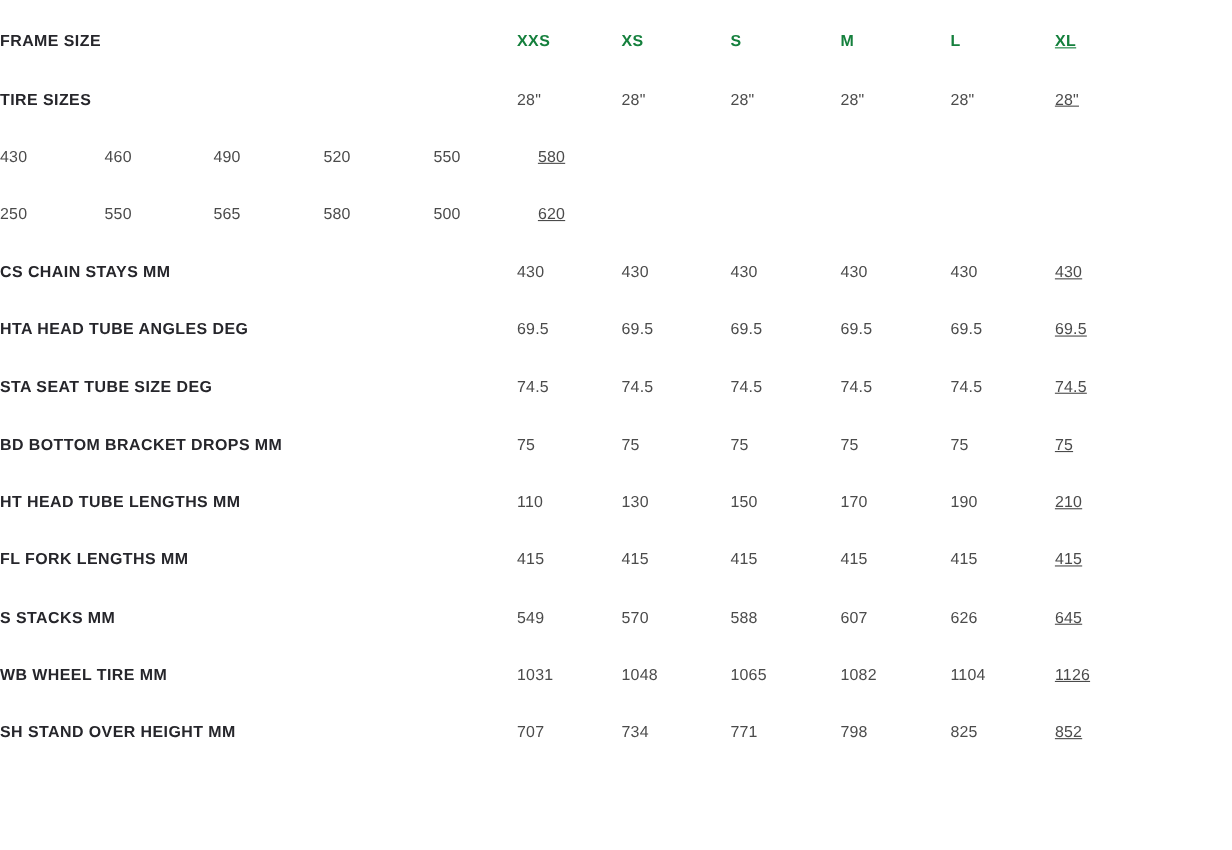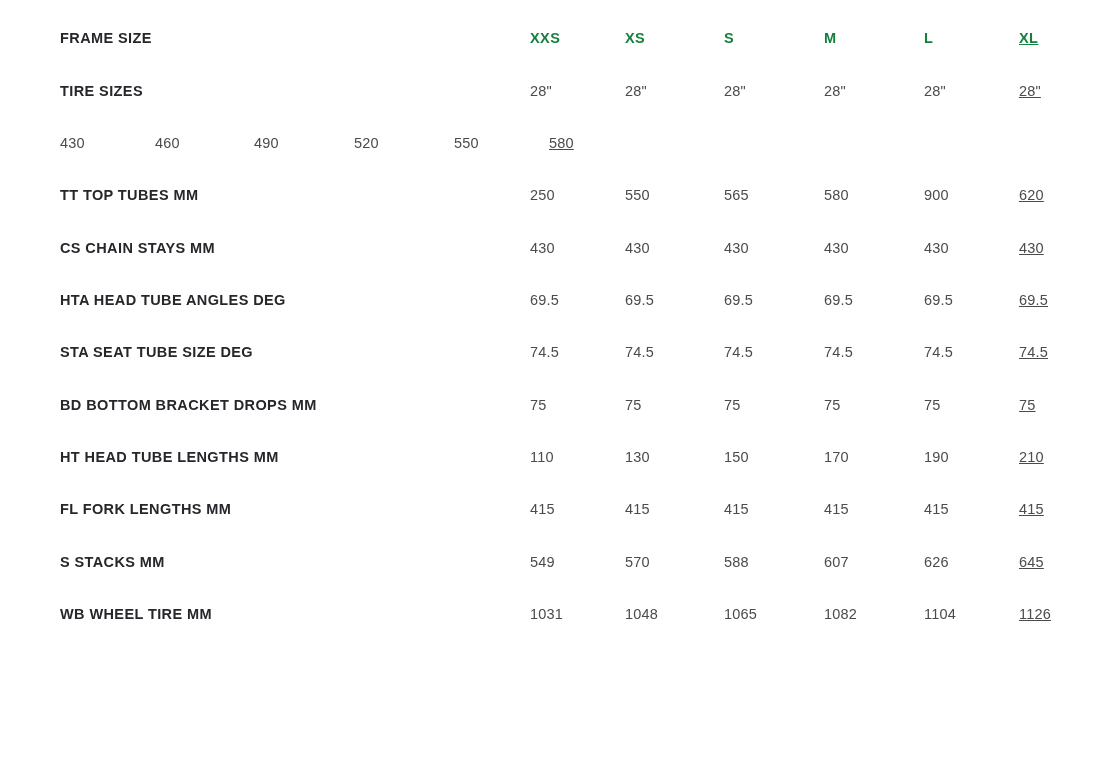--- a/index.html
+++ b/index.html
@@ -14,21 +14,20 @@
     overflow: hidden;
     position: relative;
   }
   .geometry-table {
     padding-top: 12px;
   }
   .g-row {
     display: flex;
     align-items: center;
     height: 52.36px;
-    padding-left: 60px;
     box-sizing: border-box;
   }
   .g-label {
     flex: 0 0 470px;
     width: 470px;
     font-size: 14.5px;
     font-weight: 700;
     color: #26262b;
     letter-spacing: 0.4px;
     white-space: nowrap;
@@ -77,26 +76,25 @@
     </div>
     <div class="g-row">
       <div class="g-val c0">430</div>
       <div class="g-val c1">460</div>
       <div class="g-val c2">490</div>
       <div class="g-val c3">520</div>
       <div class="g-val c4">550</div>
       <div class="g-val c5">580</div>
     </div>
     <div class="g-row">
-      <div class="g-label">TT TOP TUBES MM</div>
       <div class="g-val c0">250</div>
       <div class="g-val c1">550</div>
       <div class="g-val c2">565</div>
       <div class="g-val c3">580</div>
-      <div class="g-val c4">900</div>
+      <div class="g-val c4">500</div>
       <div class="g-val c5">620</div>
     </div>
     <div class="g-row">
       <div class="g-label">CS CHAIN STAYS MM</div>
       <div class="g-val c0">430</div>
       <div class="g-val c1">430</div>
       <div class="g-val c2">430</div>
       <div class="g-val c3">430</div>
       <div class="g-val c4">430</div>
       <div class="g-val c5">430</div>
@@ -157,13 +155,22 @@
     </div>
     <div class="g-row">
       <div class="g-label">WB WHEEL TIRE MM</div>
       <div class="g-val c0">1031</div>
       <div class="g-val c1">1048</div>
       <div class="g-val c2">1065</div>
       <div class="g-val c3">1082</div>
       <div class="g-val c4">1104</div>
       <div class="g-val c5">1126</div>
     </div>
+    <div class="g-row">
+      <div class="g-label">SH STAND OVER HEIGHT MM</div>
+      <div class="g-val c0">707</div>
+      <div class="g-val c1">734</div>
+      <div class="g-val c2">771</div>
+      <div class="g-val c3">798</div>
+      <div class="g-val c4">825</div>
+      <div class="g-val c5">852</div>
+    </div>
   </div>
 
 </body></html>

